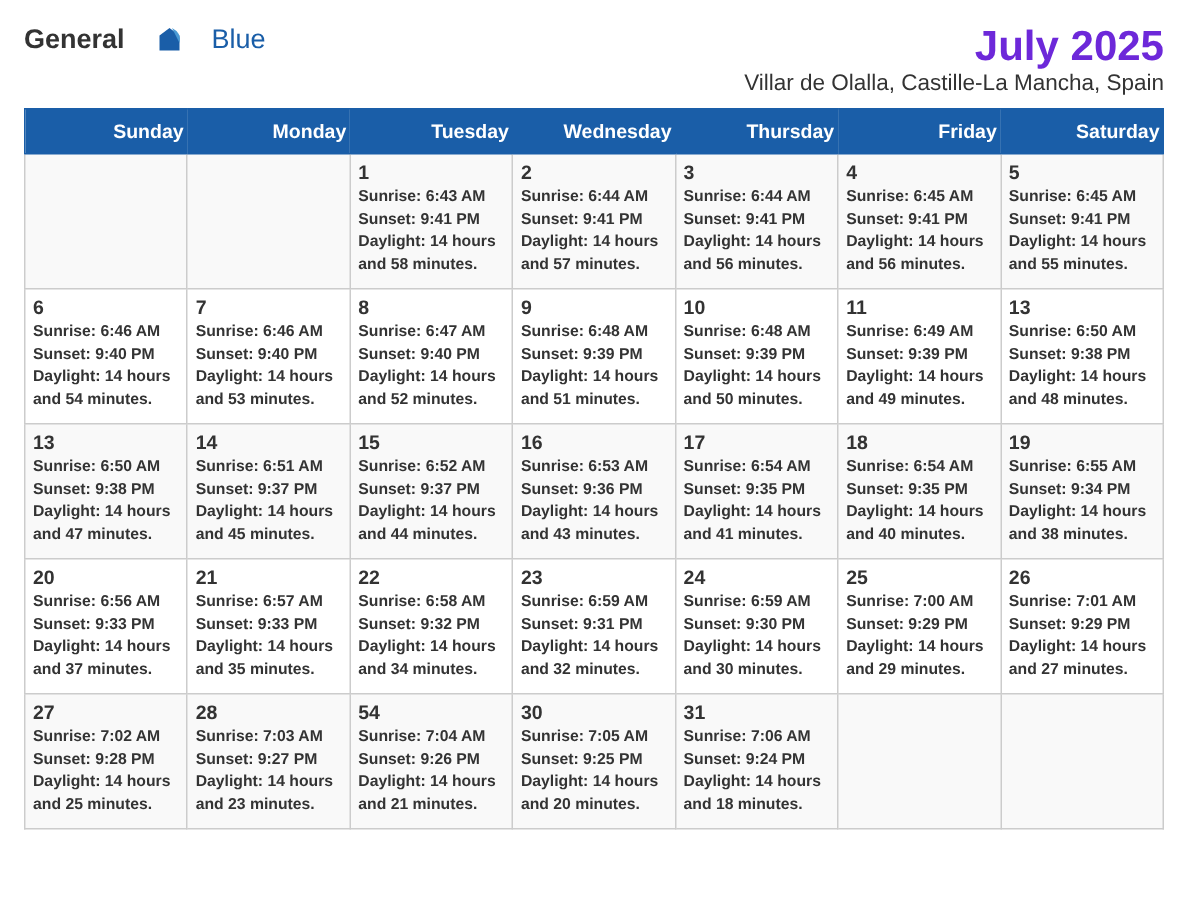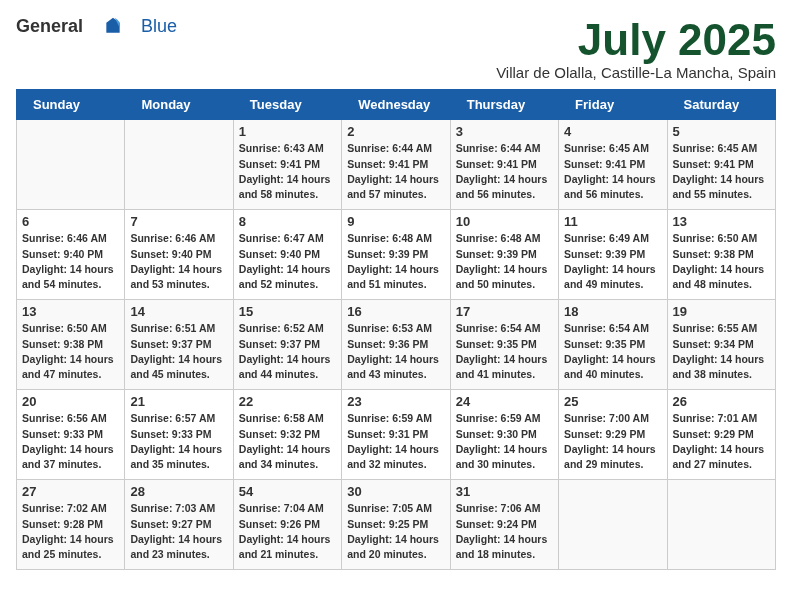--- a/index.html
+++ b/index.html
@@ -11,21 +11,21 @@
       padding: 16px;
     }
     .header-area {
       display: flex;
       justify-content: space-between;
       align-items: flex-start;
       margin-bottom: 8px;
     }
     .logo {
       display: flex;
-      align-items: flex-start;
+      align-items: flex-end;
       gap: 18px;
     }
     .logo-text-general {
       font-size: 18px;
       font-weight: bold;
       color: #333;
     }
     .logo-text-blue {
       font-size: 18px;
       font-weight: normal;
@@ -33,44 +33,44 @@
     }
     .logo-icon {
       width: 20px;
       height: 20px;
       margin-left: 2px;
     }
     .title-area {
       text-align: right;
     }
     .month-title {
-      font-size: 44px;
-      font-weight: bold;
-      color: #14532d;
+      font-size: 28px;
+      font-weight: bold;
+      color: #6d28d9;
       line-height: 1.1;
     }
     .location-title {
       font-size: 15px;
       color: #333;
       text-align: right;
     }
     table {
       width: 100%;
       border-collapse: collapse;
       border: 1px solid #ccc;
     }
     thead tr {
       background-color: #1a5ea8;
       color: #fff;
     }
     thead th {
-      padding: 7px 16px;
+      padding: 7px 2px;
       font-size: 13px;
       font-weight: bold;
-      text-align: left;
+      text-align: right;
       border: 1px solid #1a5ea8;
     }
     tbody tr {
       vertical-align: top;
     }
     tbody td {
       border: 1px solid #ccc;
       padding: 4px 5px;
       font-size: 10.5px;
       color: #333;

